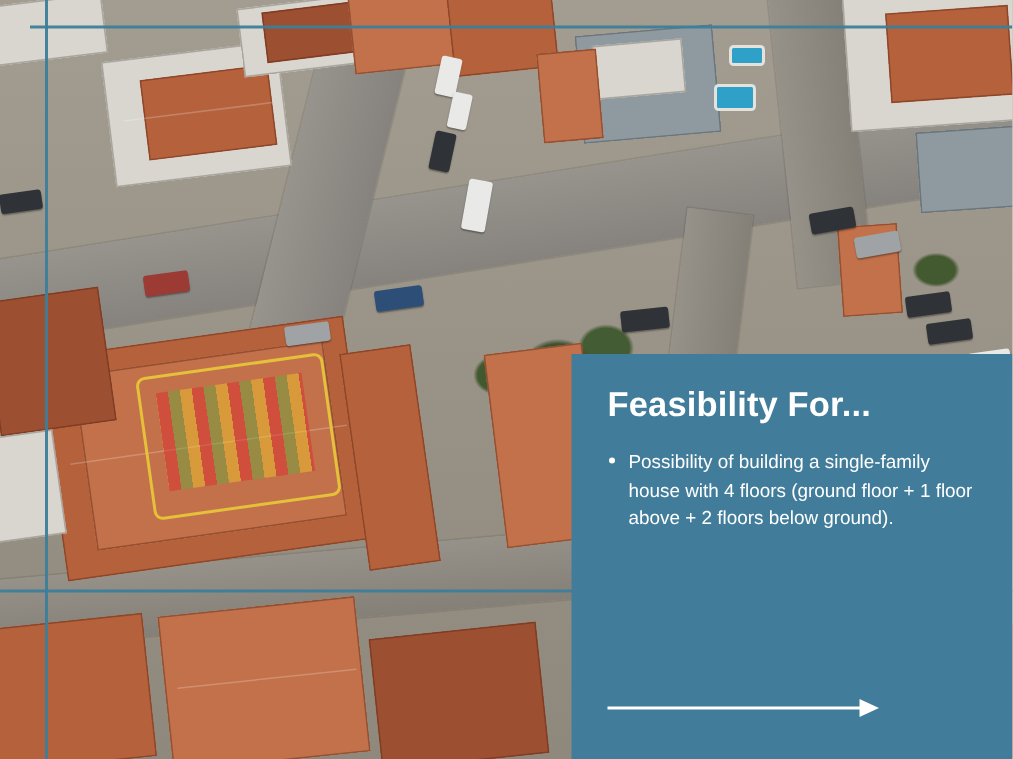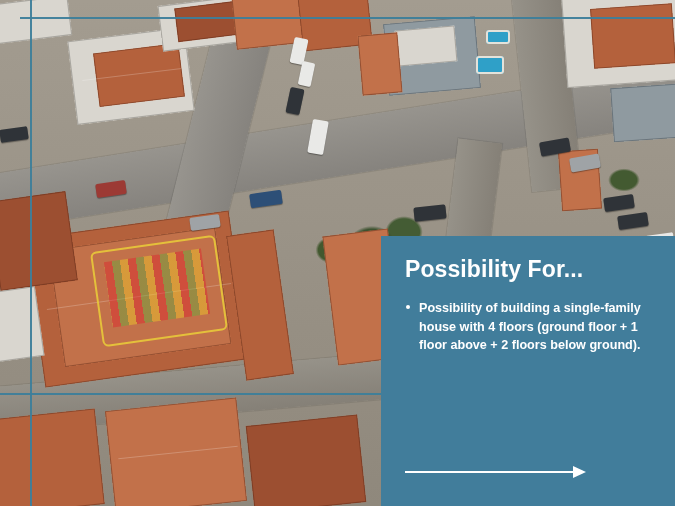--- a/index.html
+++ b/index.html
@@ -151,21 +151,20 @@
     top: 63px;
     width: 246px;
   }
   .bullet {
     position: relative;
     padding-left: 14px;
     font-size: 12.6px;
     line-height: 18.5px;
     color: #ffffff;
     margin-bottom: 18px;
-    font-weight: bold;
   }
   .bullet .dot {
     position: absolute;
     left: 1px;
     top: 6px;
     width: 4px;
     height: 4px;
     border-radius: 50%;
     background: #ffffff;
   }
@@ -261,21 +260,21 @@
     <div class="car dark" style="left:618px; top:214px; width:30px; height:14px; transform:rotate(-8deg);"></div>
     <div class="car" style="left:646px; top:234px; width:28px; height:14px; transform:rotate(-8deg);"></div>
     <div class="car dark" style="left:0px;  top:128px; width:28px; height:13px; transform:rotate(-8deg);"></div>
   </div>
 
   <div class="guide h-top"></div>
   <div class="guide v-left"></div>
   <div class="guide h-mid"></div>
 
   <div class="panel">
-    <div class="panel-title">Possibility For...</div>
+    <div class="panel-title">Feasibility For...</div>
 
     <div class="bullets">
       <div class="bullet">
         <span class="dot"></span>
         <span>Possibility of building a single-family house with 4 floors (ground floor + 1 floor above + 2 floors below ground).</span>
       </div>
     </div>
 
     <div class="arrow">
       <div class="shaft"></div>

